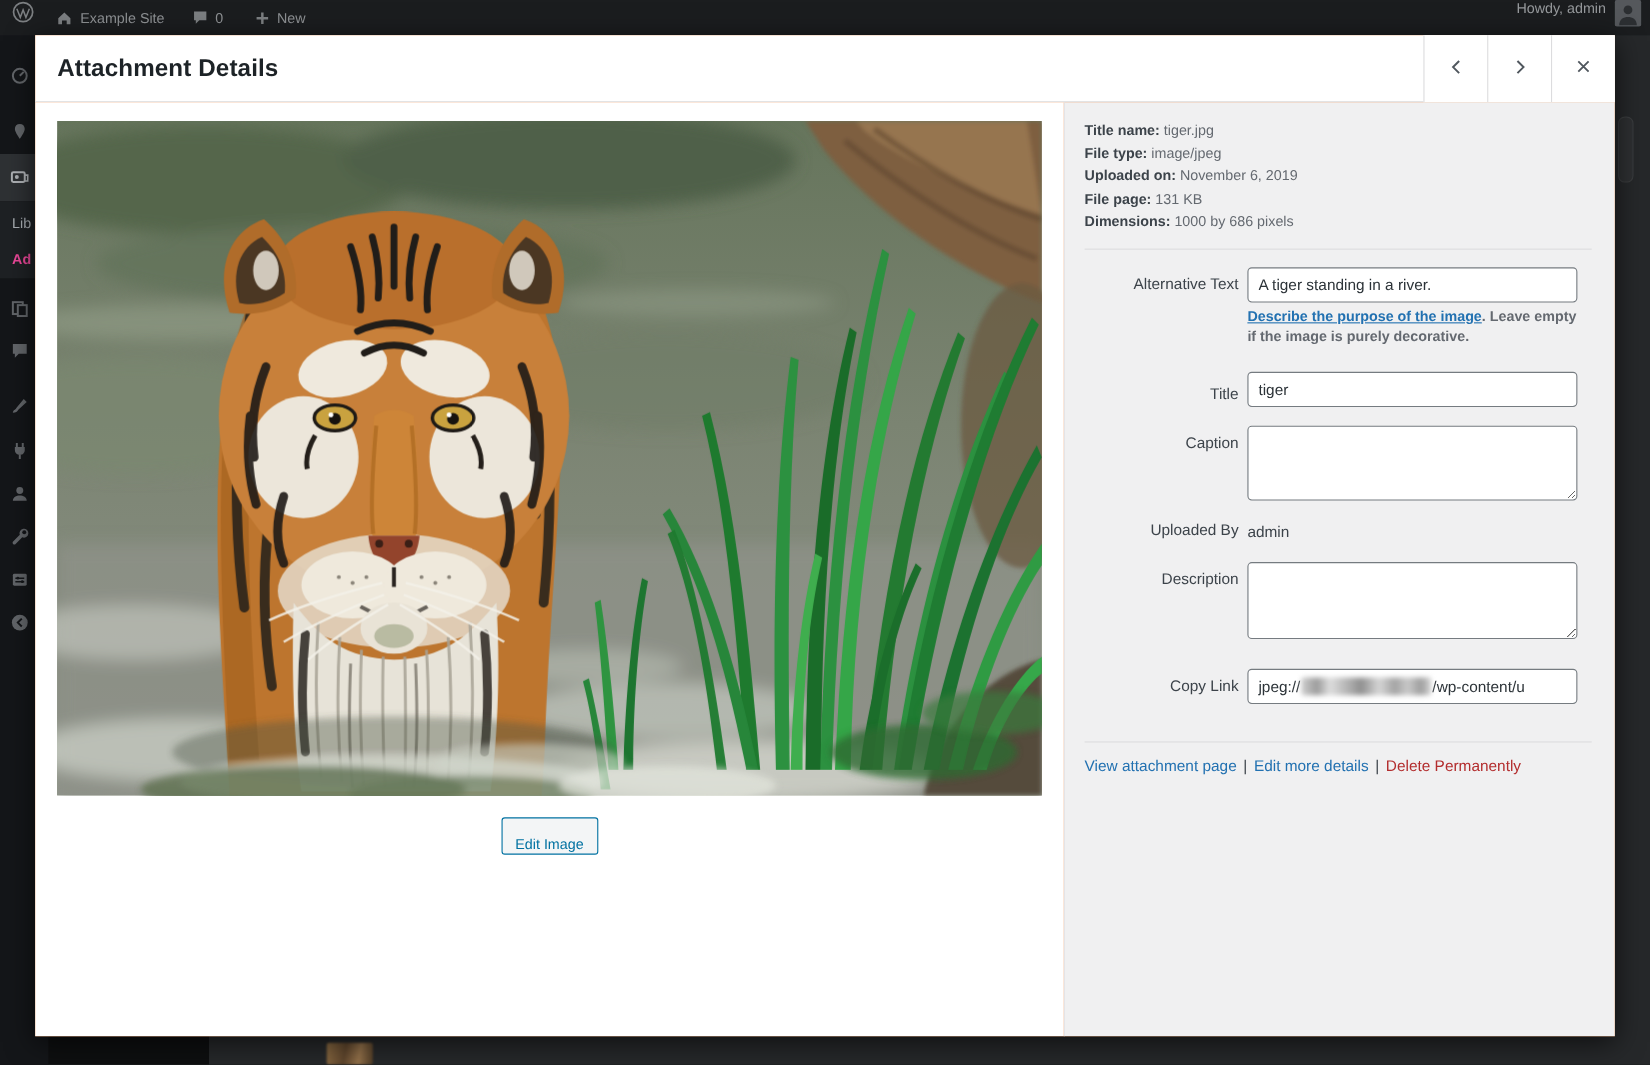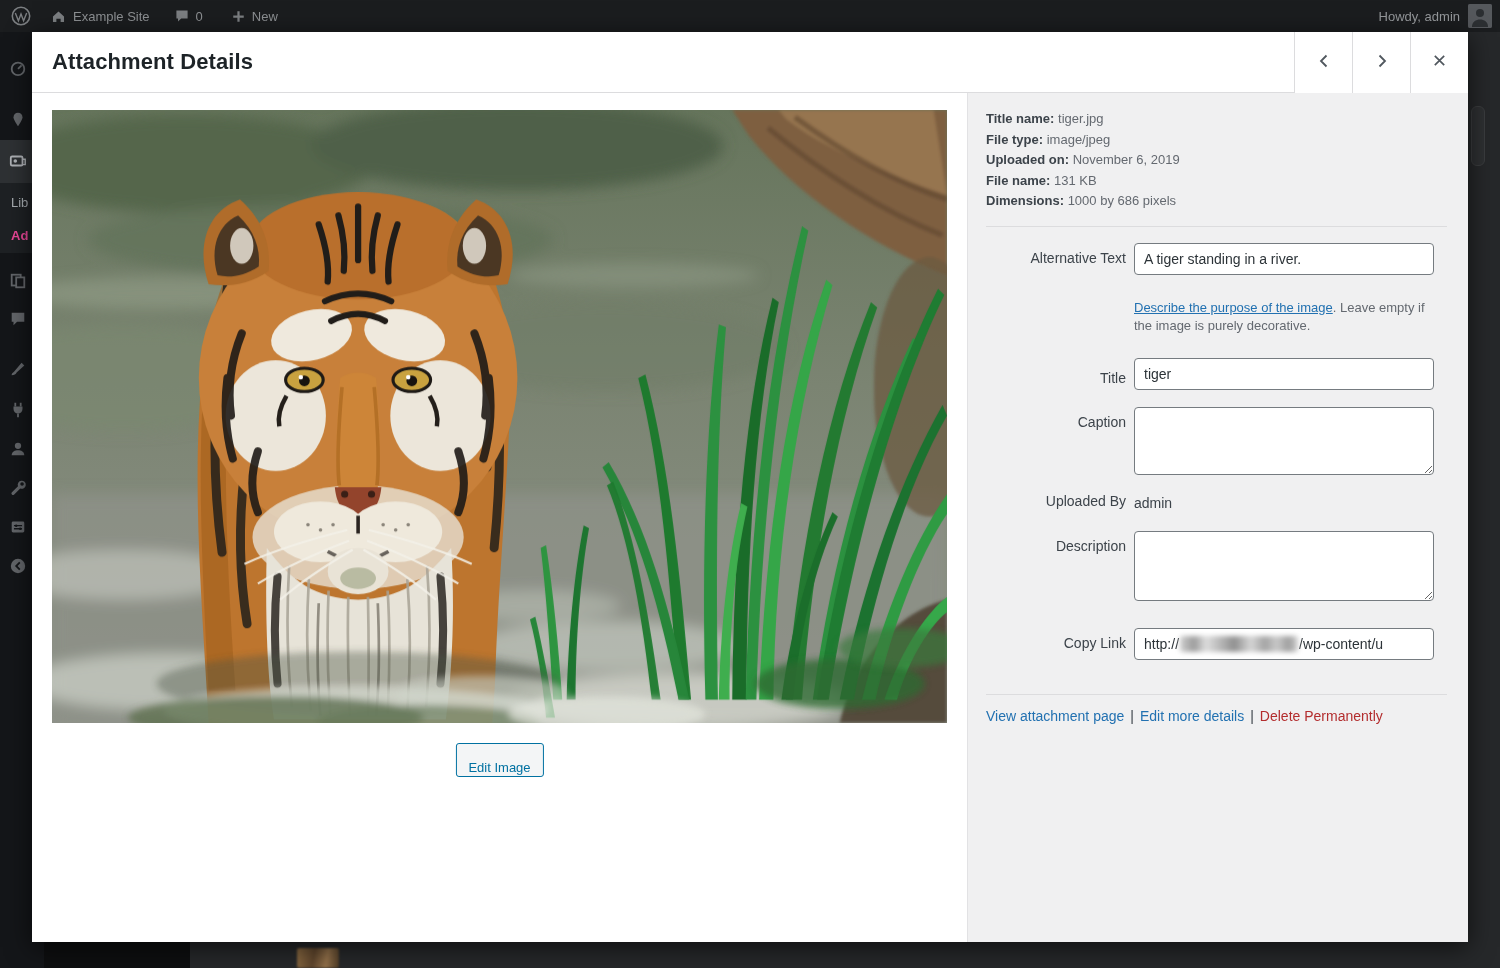--- a/index.html
+++ b/index.html
@@ -1,21 +1,21 @@
 <!DOCTYPE html>
 <html><head>
 <meta charset="utf-8">
 <style>
   html,body{margin:0;padding:0;background:#0d0e0f;}
   .stage{position:relative;width:1500px;height:968px;overflow:hidden;
          font-family:"Liberation Sans",sans-serif;background:#232527;}
 
   
   .topbar{position:absolute;left:0;top:0;right:0;height:32px;background:#1b1d1f;
-          display:flex;align-items:center;color:#8d9093;font-size:13px;z-index:1;}
+          display:flex;color:#8d9093;font-size:13px;z-index:1;}
   .tb-item{display:flex;align-items:center;gap:6px;}
   .tb-spacer{flex:1;}
   .tb-icon svg{display:block;}
   .howdy{color:#96999c;margin-right:8px;}
   .avatar{width:24px;height:24px;background:#4b4e52;border-radius:2px;display:flex;
           align-items:center;justify-content:center;margin-right:8px;overflow:hidden;}
 
   .sidestrip{position:absolute;left:0;top:32px;width:44px;bottom:0;background:#141619;z-index:1;}
   .side-ic{position:absolute;left:9px;width:18px;height:18px;}
   .media-hl{position:absolute;left:0;top:108px;width:32px;height:43px;background:#2e3134;}
@@ -55,21 +55,21 @@
   .form{margin-top:16px;font-size:14px;}
   .frow{display:flex;}
   .flabel{width:140px;margin-right:8px;text-align:right;color:#3c434a;padding-top:7px;flex-shrink:0;}
   .frow.plain .flabel{padding-top:0;}
   .fctl{width:300px;}
   .winput{width:100%;box-sizing:border-box;height:32px;border:1px solid #757b80;border-radius:4px;
           padding:0 9px;font-size:14px;color:#2c3338;background:#fff;font-family:inherit;}
   textarea.winput{padding:6px 9px;resize:vertical;line-height:1.4;}
   .ta-caption{height:68px;}
   .ta-desc{height:70px;}
-  .help{font-size:13px;line-height:1.45;color:#646970;margin:24px 0 0;}
+  .help{font-size:13px;line-height:1.45;color:#646970;margin:4px 0 0;font-weight:bold;}
   .help a{color:#2271b1;text-decoration:underline;cursor:pointer;}
   .plainval{color:#3c434a;line-height:20px;}
   .linkbox{box-sizing:border-box;width:100%;height:32px;border:1px solid #757b80;border-radius:4px;
            background:#fff;padding:0 9px;font-size:14px;color:#2c3338;line-height:30px;
            white-space:nowrap;overflow:hidden;cursor:text;}
   .blurseg{display:inline-block;width:118px;height:16px;vertical-align:-3px;border-radius:2px;margin:0 1px;
            background:linear-gradient(90deg,#cfcfcf 0%,#9b9b9b 12%,#dedede 22%,#ababab 38%,#8f8f8f 46%,
                        #d6d6d6 60%,#a3a3a3 72%,#c9c9c9 82%,#9e9e9e 92%,#d2d2d2 100%);
            filter:blur(2.5px);}
 
@@ -415,21 +415,21 @@
           </svg>
         </div>
         <button class="edit-btn">Edit Image</button>
       </div>
 
       <div class="details-pane">
         <div class="file-details">
           <p><strong>Title name:</strong> <span>tiger.jpg</span></p>
           <p><strong>File type:</strong> <span>image/jpeg</span></p>
           <p><strong>Uploaded on:</strong> <span>November 6, 2019</span></p>
-          <p><strong>File name:</strong> <span>131 KB</span></p>
+          <p><strong>File page:</strong> <span>131 KB</span></p>
           <p><strong>Dimensions:</strong> <span>1000 by 686 pixels</span></p>
         </div>
 
         <div class="form">
           <div class="frow mb22">
             <label class="flabel">Alternative Text</label>
             <div class="fctl">
               <input class="winput" type="text" value="A tiger standing in a river." style="">
               <p class="help"><a>Describe the purpose of the image</a><span>. Leave empty if the image is purely decorative.</span></p>
             </div>
@@ -459,21 +459,21 @@
           <div class="frow mb24">
             <label class="flabel">Description</label>
             <div class="fctl">
               <textarea class="winput ta-desc" style=""></textarea>
             </div>
           </div>
 
           <div class="frow">
             <label class="flabel">Copy Link</label>
             <div class="fctl">
-              <div class="linkbox"><span>http://</span><span class="blurseg"></span><span>/wp-content/u</span></div>
+              <div class="linkbox"><span>jpeg://</span><span class="blurseg"></span><span>/wp-content/u</span></div>
             </div>
           </div>
         </div>
 
         <div class="actions">
           <a>View attachment page</a><span class="sep">|</span><a>Edit more details</a><span class="sep">|</span><a class="danger">Delete Permanently</a>
         </div>
       </div>
     </div>
   </div>

